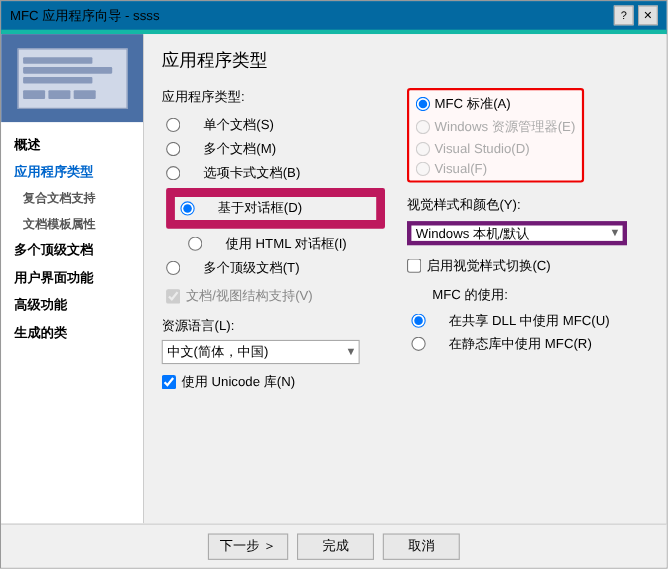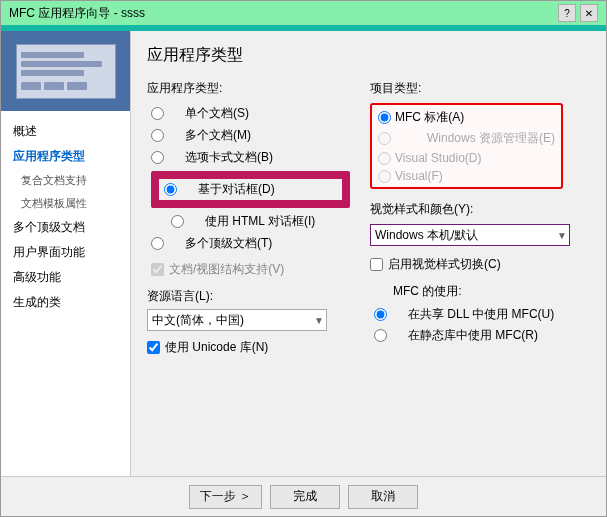--- a/index.html
+++ b/index.html
@@ -15,22 +15,22 @@
     .window {
       width: 607px;
       height: 517px;
       background: #f0f0f0;
       border: 1px solid #999;
       display: flex;
       flex-direction: column;
     }
 
     .title-bar {
-      background: #86efac;
-      border-bottom: 6px solid #14b8a6;
+      background: #0369a1;
+      border-bottom: 4px solid #14b8a6;
       height: 30px;
       display: flex;
       align-items: center;
       padding: 0 8px;
       justify-content: space-between;
     }
 
     .title-text {
       font-size: 12px;
       color: #000;
@@ -121,20 +121,21 @@
     .nav-list {
       flex: 1;
       padding: 8px 0;
     }
 
     .nav-item {
       padding: 4px 12px;
       font-size: 12px;
       color: #000;
       cursor: pointer;
+      font-weight: bold;
     }
 
     .nav-item.active {
       color: #0066cc;
       font-weight: bold;
     }
 
     .nav-item.sub {
       padding-left: 20px;
       font-size: 11px;
@@ -289,21 +290,21 @@
 
     .right-radio-item.disabled {
       color: #aaa;
     }
 
     .view-style-group {
       margin-bottom: 10px;
     }
 
     .view-select-wrapper {
-      border: 1px solid #701a75;
+      border: 4px solid #701a75;
       background: #fff;
       width: 200px;
       height: 22px;
       padding: 0 4px;
       display: flex;
       align-items: center;
       position: relative;
       margin-top: 4px;
     }
 
@@ -466,29 +467,28 @@
           <div class="bottom-check" style="margin-top:8px;">
             <label class="checkbox-item">
               <input type="checkbox" checked="" style="">
               <span>使用 Unicode 库(N)</span>
             </label>
           </div>
         </div>
 
         <div class="col-right">
           <div class="right-group">
-            <div class="right-label">项目类型:</div>
             <div class="project-radio-group">
               <label class="right-radio-item">
                 <input type="radio" name="projtype" checked="" style="">
                 <span>MFC 标准(A)</span>
               </label>
               <label class="right-radio-item disabled">
                 <input type="radio" name="projtype" disabled="" style="">
-                <span style="color:#aaa;margin-left:32px;">Windows 资源管理器(E)</span>
+                <span style="color:#aaa;">Windows 资源管理器(E)</span>
               </label>
               <label class="right-radio-item disabled">
                 <input type="radio" name="projtype" disabled="" style="">
                 <span style="color:#aaa;">Visual Studio(D)</span>
               </label>
               <label class="right-radio-item disabled">
                 <input type="radio" name="projtype" disabled="" style="">
                 <span style="color:#aaa;">Visual(F)</span>
               </label>
             </div>

